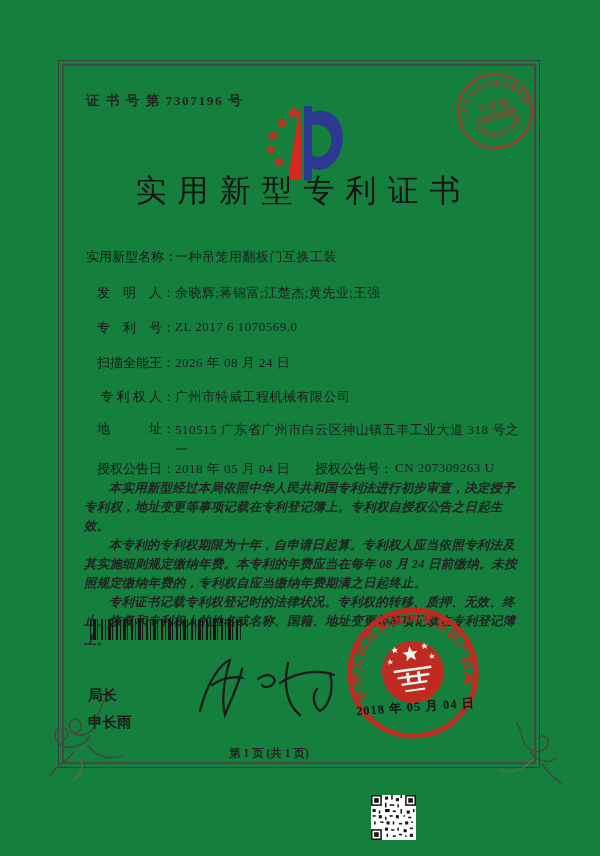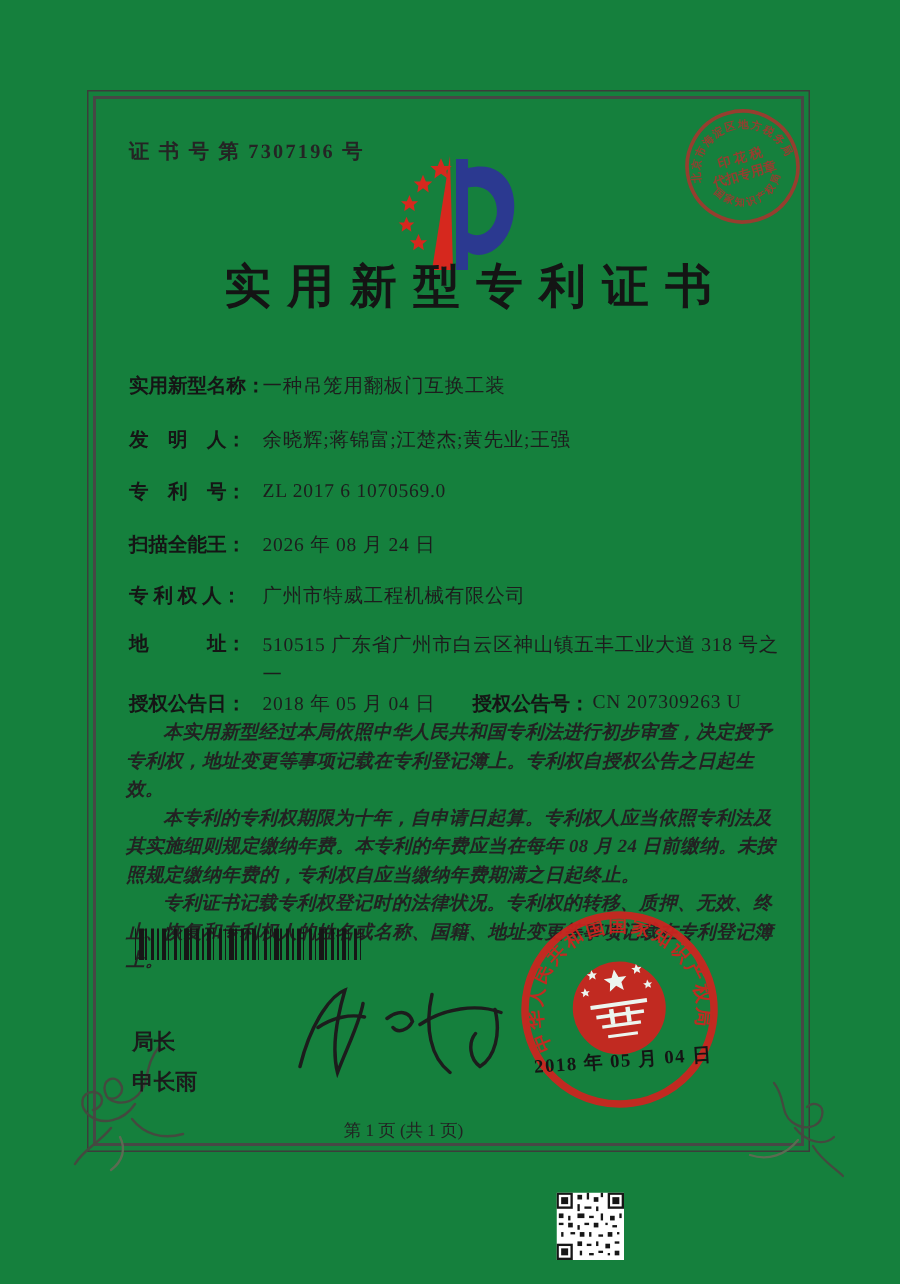--- a/index.html
+++ b/index.html
@@ -11,28 +11,28 @@
     padding-left:46px;
   }
   
   .frame{position:absolute; left:58px; top:60px; width:480px; height:706px;
          border:1px solid #3c3c3a;}
   .frame-inner{position:absolute; inset:3px; border:2px solid #474745;}
   
   .cert-no{position:absolute; left:86px; top:92px; font-size:13.5px;
            font-weight:600; letter-spacing:1.5px; color:#242424;}
   .logo{position:absolute; left:252px; top:100px;}
-  .doc-title{position:absolute; left:72px; top:170px; width:480px;
-             text-align:center; font-size:31px; font-weight:700;
+  .doc-title{position:absolute; left:58px; top:170px; width:480px;
+             text-align:center; font-size:31px; font-weight:400;
              letter-spacing:11px; color:#141414; text-indent:11px;}
   
   .fields{position:absolute; left:86px; top:248px; width:452px; font-size:13px;}
   .row{position:absolute; left:0; white-space:nowrap;}
-  .row .lbl{display:inline-block; width:89px; font-weight:700; color:#151515;
-            white-space:pre;}
+  .row .lbl{display:inline-block; width:89px; font-weight:400; color:#151515;
+            white-space:pre;text-align:right;}
   .row .val{display:inline-block; vertical-align:top; font-weight:400;
             letter-spacing:.5px; color:#1d1d1d;}
   .row .val.wrap{white-space:normal; width:352px; line-height:20px;}
   .row2{position:absolute; left:229px; top:0; white-space:nowrap;}
   .row2 .lbl{width:auto; margin-right:2px;}
   
   .body-text{position:absolute; left:84px; top:479px; width:440px;
              font-size:12.4px; line-height:19px; font-style:italic;
              color:#222; letter-spacing:.3px;}
   .body-text p{margin:0; text-indent:2em; font-weight:600;}
@@ -44,21 +44,21 @@
         #161616 7px 8px, transparent 8px 11px,
         #161616 11px 13px, transparent 13px 15px);}
   .director{position:absolute; left:88px; top:682px; font-size:14.5px;
             font-weight:700; line-height:27px; color:#1b1b1b;}
   .signature{position:absolute; left:188px; top:645px;}
   .seal{position:absolute; left:346px; top:606px; transform:rotate(-8deg); opacity:.92;}
   .seal-date{position:absolute; left:356px; top:699px; font-size:12.5px;
              font-weight:700; letter-spacing:1px; color:#141414;
              transform:rotate(-4deg); white-space:nowrap;}
   .page-no{position:absolute; left:58px; top:746px; width:422px;
-           text-align:center; font-size:11.5px; font-weight:400; color:#222;}
+           text-align:center; font-size:11.5px; font-weight:700; color:#222;}
   
   .tax-stamp{position:absolute; left:455px; top:71px; transform:rotate(-16deg); opacity:.88;}
   
   .orn{position:absolute;}
   .orn-bl{left:44px; top:696px;}
   .orn-br{left:496px; top:720px; transform:scaleX(-1);}
   
   .qr{position:absolute; left:371px; top:795px;}
   .credit{position:absolute; left:424px; top:804px; font-size:17.5px;
           font-weight:700; letter-spacing:2px; color:#141414;

